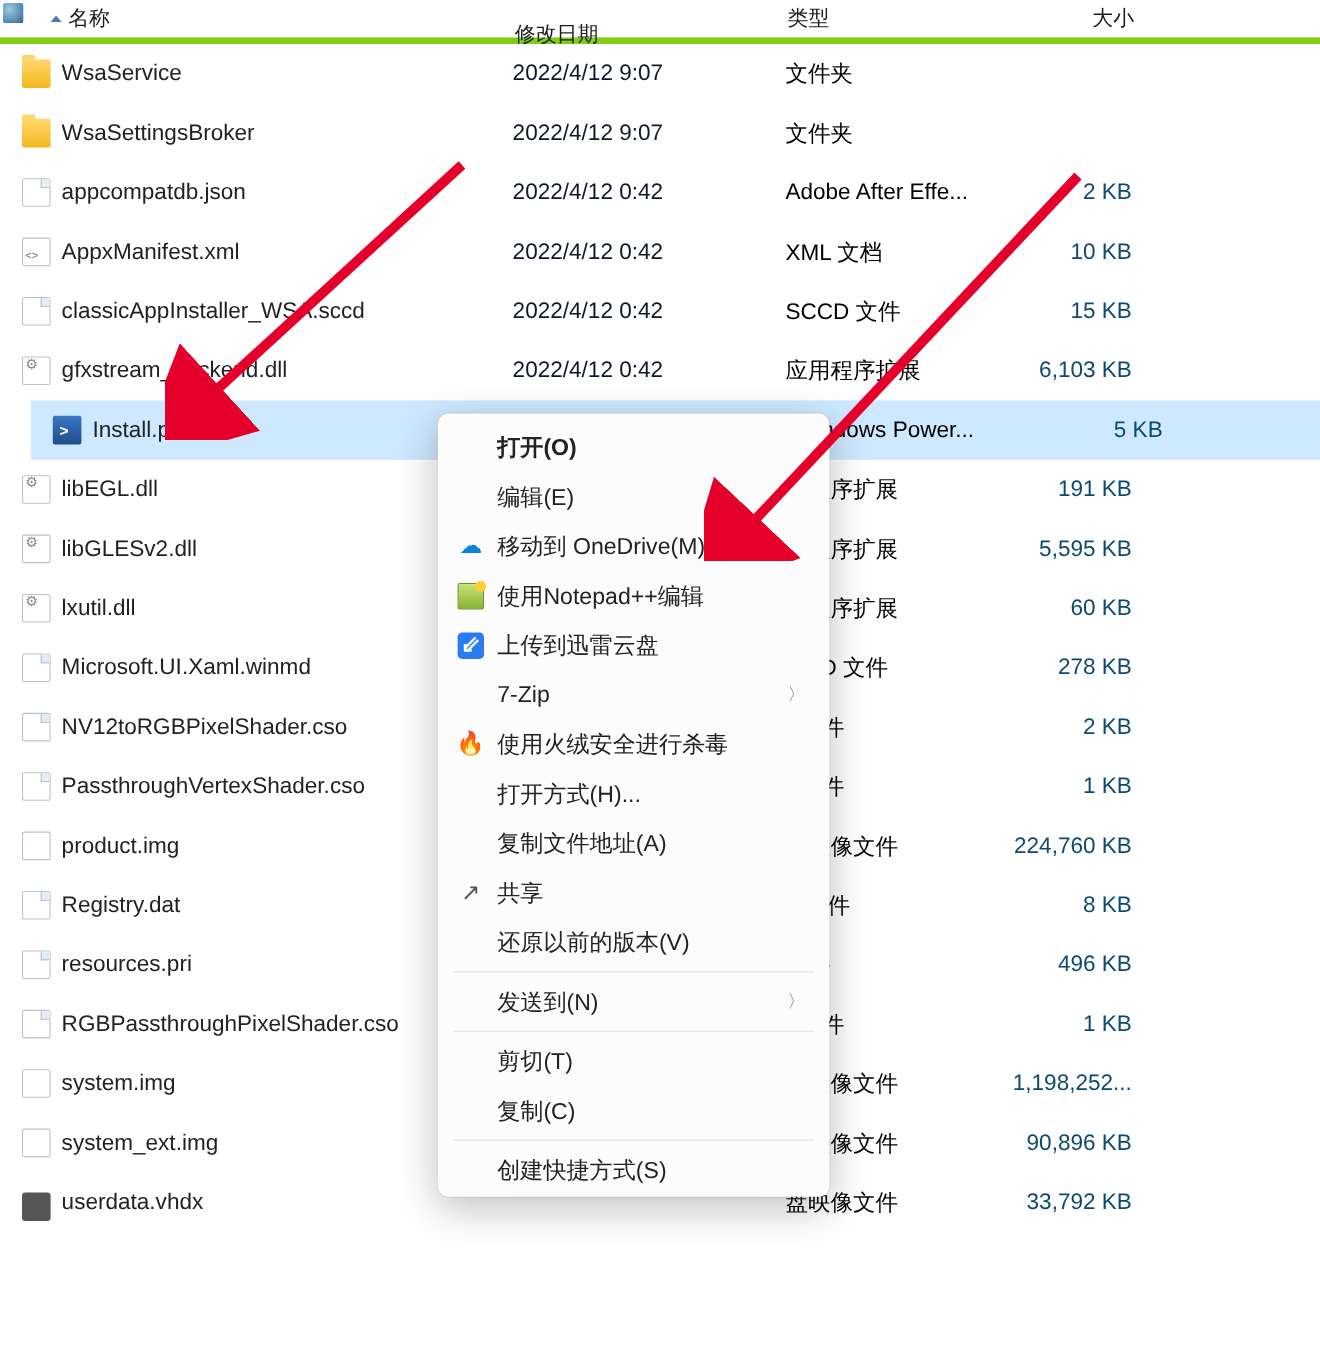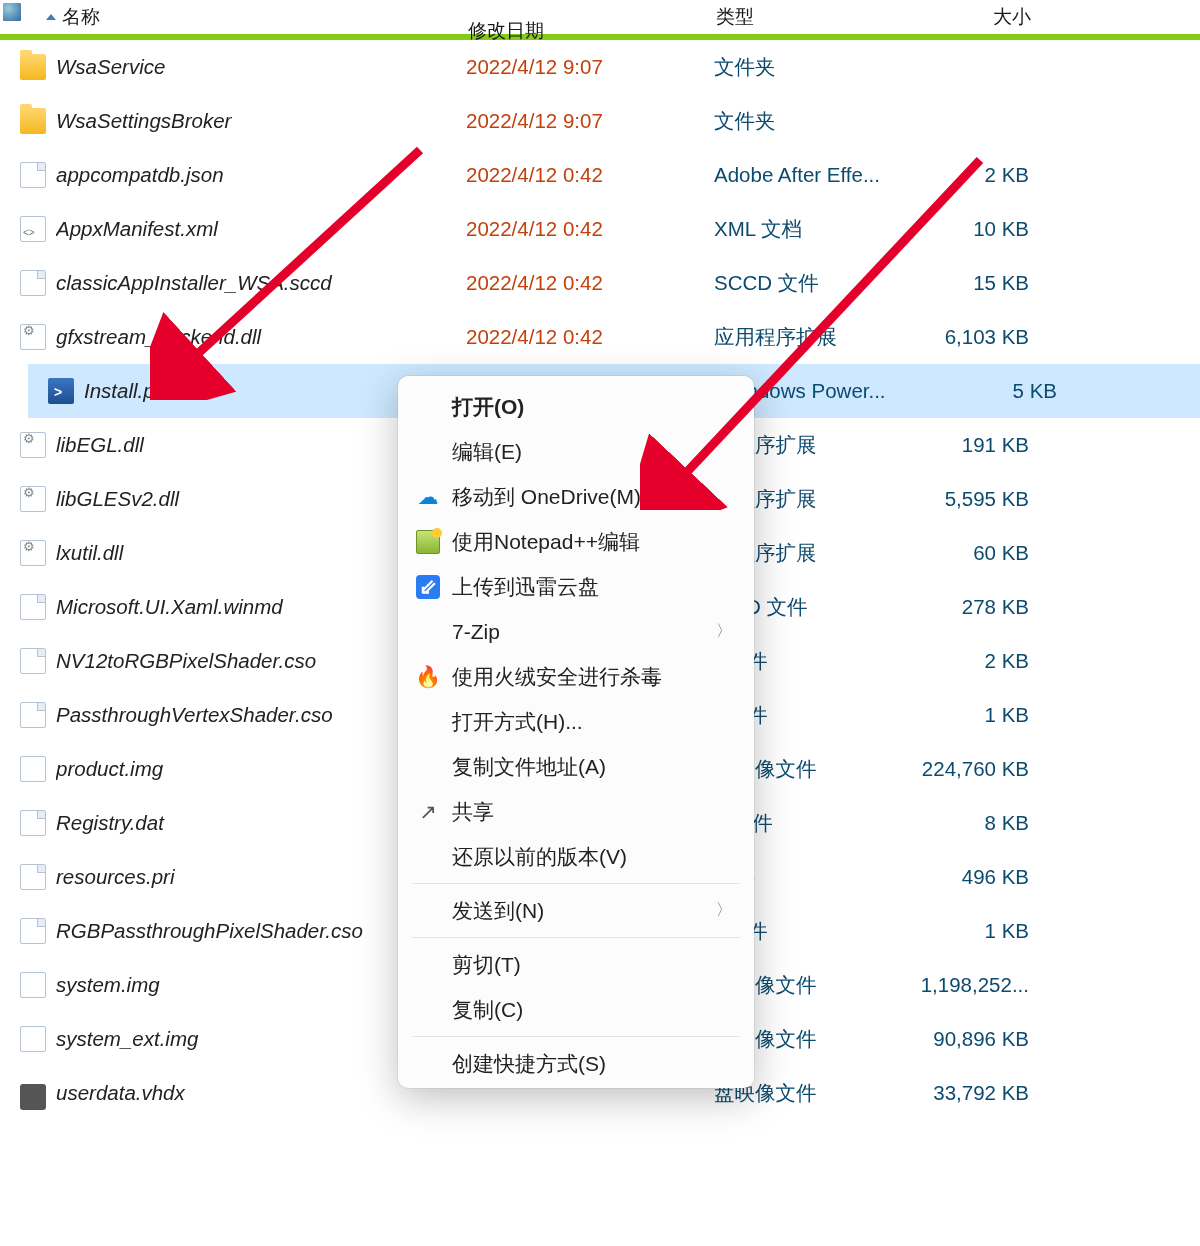--- a/index.html
+++ b/index.html
@@ -36,23 +36,23 @@
   .col-type  { width: 195px; }
   .col-size  { width: 130px; text-align: right; padding-right: 10px;}
   .row {
     display: flex;
     align-items: center;
     height: 54px;
     padding-left: 20px;
   }
   .row.selected { background: #cde8ff; margin-left: 28px; }
   .row .ic { width: 26px; height: 26px; margin-right: 10px; flex-shrink:0;}
-  .row .nm { width: 410px; white-space: nowrap; overflow: hidden; text-overflow: ellipsis; font-style: italic;}
-  .row .dt { width: 248px; color:#c2410c;}
-  .row .tp { width: 195px; white-space: nowrap; overflow: hidden; text-overflow: ellipsis; color:#0c4a6e;}
+  .row .nm { width: 410px; white-space: nowrap; overflow: hidden; text-overflow: ellipsis;}
+  .row .dt { width: 248px; color:#0f172a;}
+  .row .tp { width: 195px; white-space: nowrap; overflow: hidden; text-overflow: ellipsis; color:#000000;}
   .row .sz { width: 130px; text-align: right; padding-right: 10px; color:#0c4a6e;}
 
   
   .ic-folder { background: linear-gradient(#ffd66e,#f4b81e); border-radius:2px; position:relative;}
   .ic-folder::before{content:"";position:absolute;top:-4px;left:0;width:12px;height:6px;background:#ffd66e;border-radius:2px 2px 0 0;}
   .ic-file { background:#fff; border:1px solid #b6c3d1; border-radius:2px; position:relative;}
   .ic-file::after{content:"";position:absolute;top:0;right:0;width:7px;height:7px;background:#e6edf4;border-left:1px solid #b6c3d1;border-bottom:1px solid #b6c3d1;}
   .ic-gear { background:#fff;border:1px solid #b6c3d1;border-radius:2px;}
   .ic-gear::after{content:"⚙";position:absolute;font-size:13px;color:#888;transform:translate(2px,-2px);}
   .ic-ps1 { background:linear-gradient(#3a76c4,#1e4e8c);border-radius:2px;}

